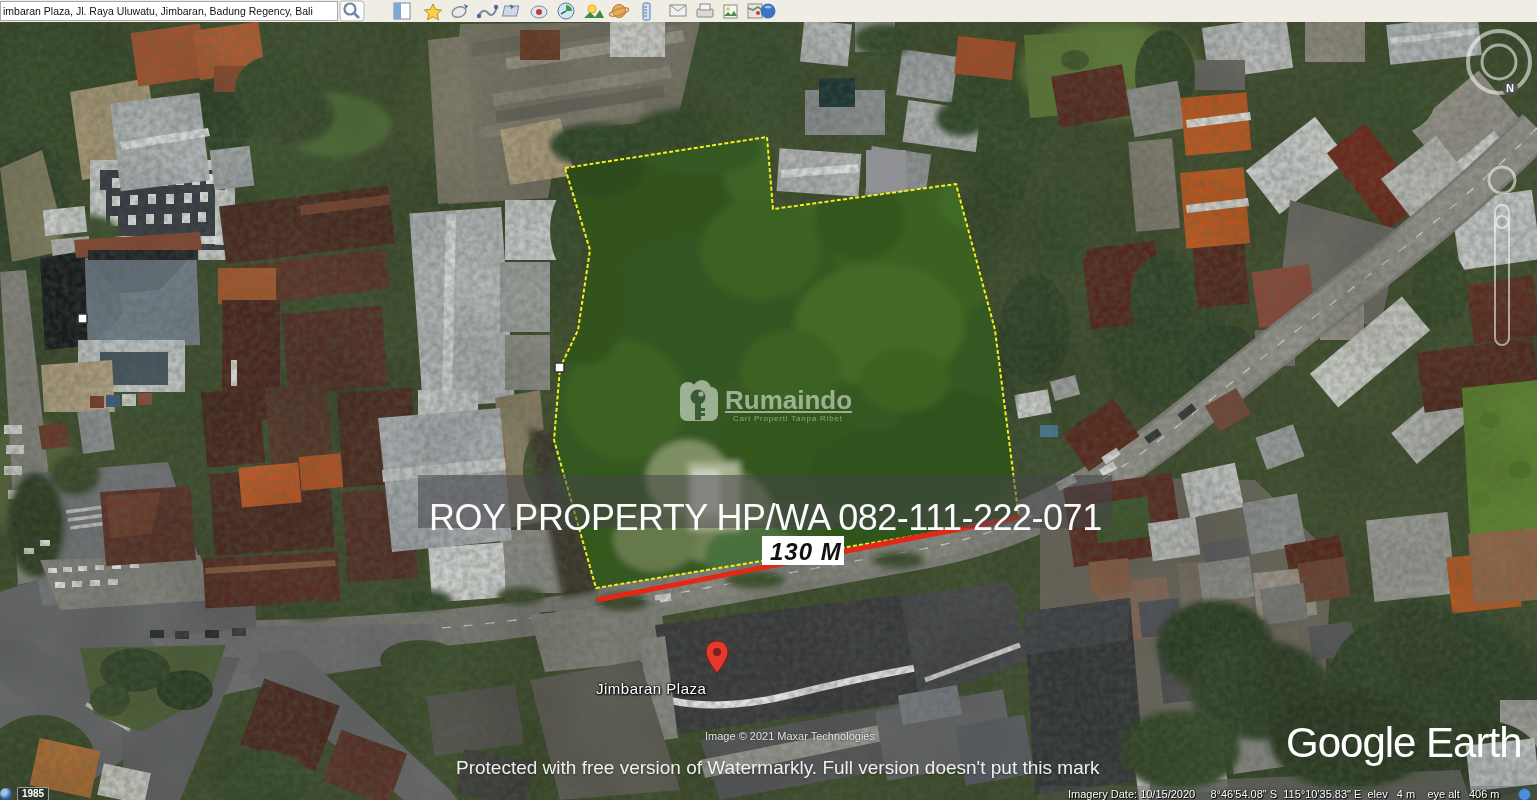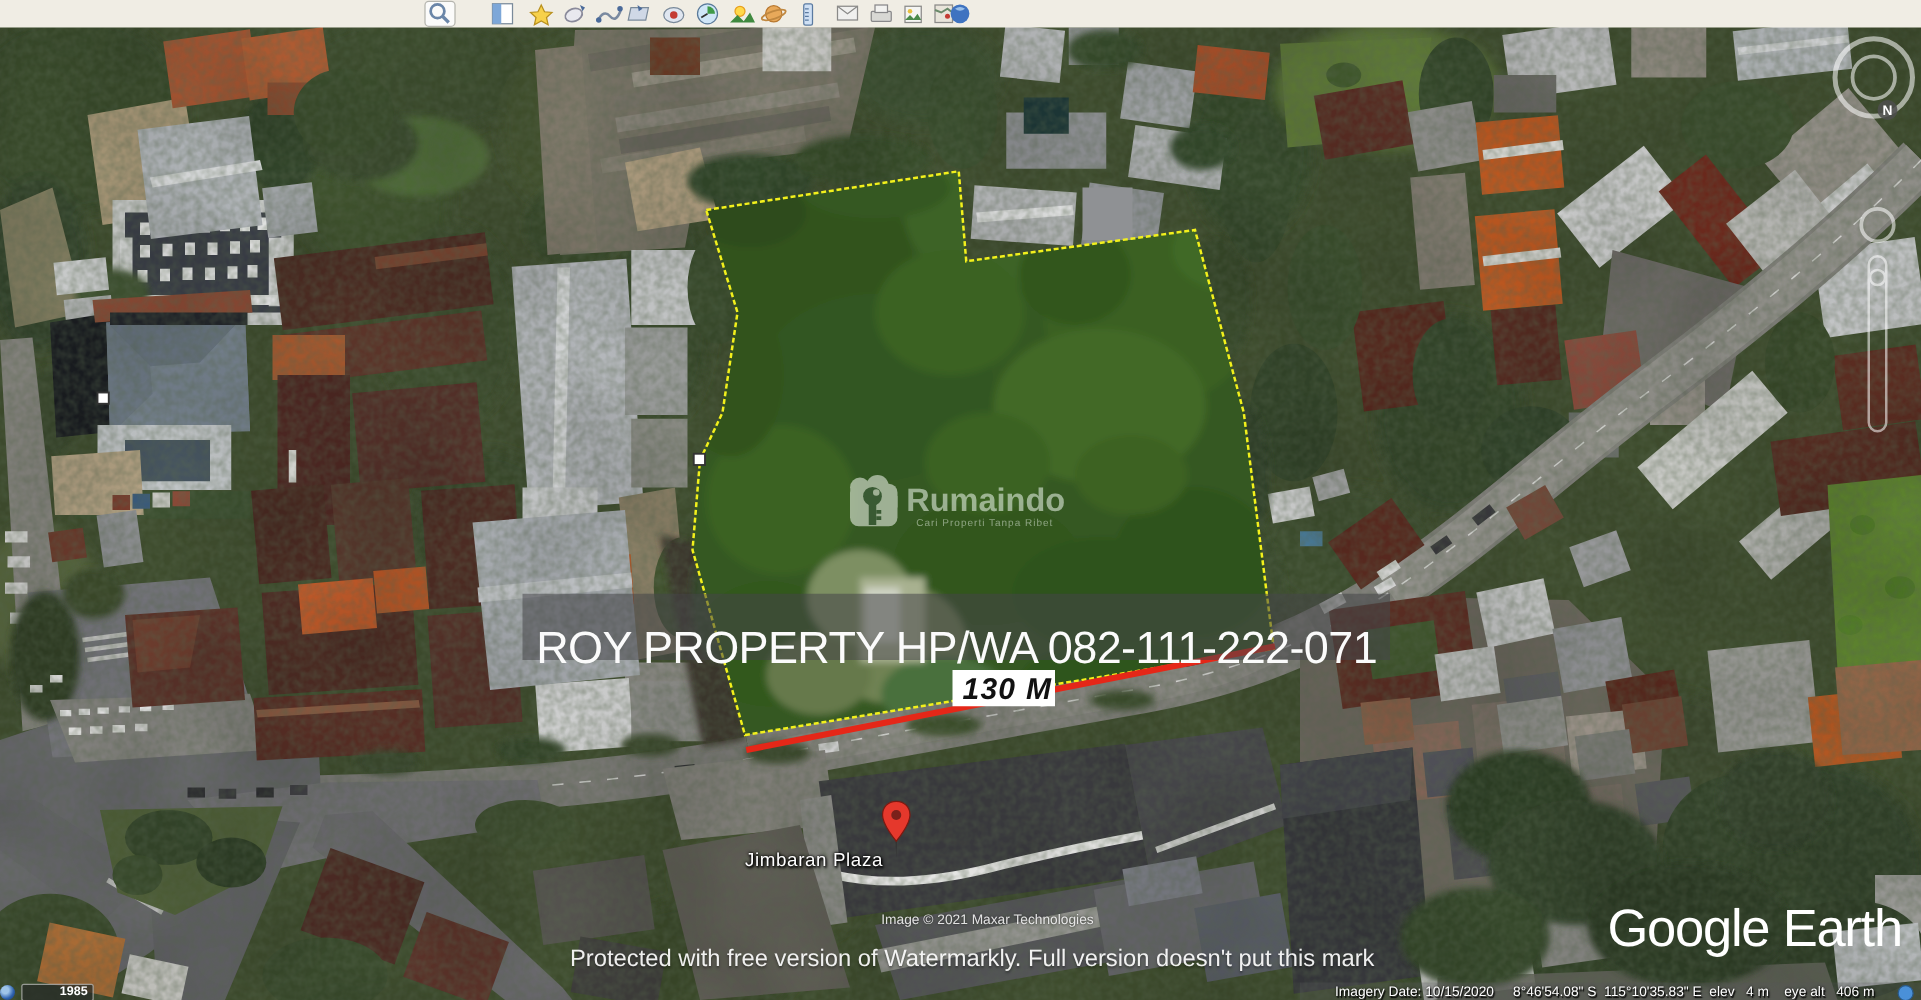--- a/index.html
+++ b/index.html
@@ -579,20 +579,21 @@
     <path d="M717,687 l-1,-25 l2,0 z" fill="#333"></path>
     <path d="M717,641 c-7,0 -11,5 -11,11 c0,8 11,21 11,21 c0,0 11,-13 11,-21 c0,-6 -4,-11 -11,-11 z" fill="#e5382c" stroke="#7a1a12" stroke-width="1"></path>
     <circle cx="717" cy="652" r="4" fill="#7a201a"></circle>
   </g>
 
   <rect x="1040" y="786" width="497" height="14" fill="#55555a" opacity="0.3"></rect>
 </svg>
 
 <div class="abs" style="left:0;top:0;width:1537px;height:22px;background:#f0ede4;"></div>
 
+<div class="abs" style="left:0;top:1px;width:334px;height:18px;background:#fff;border:1px solid #a9a9a9;font-size:10.5px;color:#111;line-height:18px;white-space:nowrap;overflow:hidden;padding-left:2px;">imbaran Plaza, Jl. Raya Uluwatu, Jimbaran, Badung Regency, Bali</div>
 
 <svg class="abs" style="left:338px;top:0" width="450" height="22" viewBox="0 0 450 22" xmlns="http://www.w3.org/2000/svg">
 
   <rect x="2" y="1" width="24" height="20" rx="3" fill="#fbfbfa" stroke="#b5b5ae"></rect>
   <circle cx="12" cy="9" r="5.5" fill="none" stroke="#6b86a8" stroke-width="2.2"></circle>
   <line x1="16" y1="13" x2="21" y2="18" stroke="#6b86a8" stroke-width="2.6"></line>
 
   <rect x="56" y="3" width="16" height="16" fill="#fff" stroke="#7a8a9a"></rect>
   <rect x="56" y="3" width="7" height="16" fill="#7da7d8"></rect>
 
@@ -642,32 +643,32 @@
   <path d="M426,7 q4,-3 8,0 q-4,3 -8,0 z" fill="#9ac0ea"></path>
 </svg>
 
 <div class="abs" style="left:418px;top:475px;width:694px;height:53px;background:rgba(70,70,72,0.55);"></div>
 
 <div class="abs" style="left:429px;top:481px;font-size:36px;color:#fbfbfb;white-space:nowrap;letter-spacing:-0.5px;margin-top:16px;">ROY PROPERTY HP/WA 082-111-222-071</div>
 
 <div class="abs" style="left:762px;top:536px;width:82px;height:29px;background:#fff;"></div>
 <div class="abs" style="left:770px;top:538px;font-size:24px;font-weight:bold;color:#111;letter-spacing:1px;font-style:italic;">130 M</div>
 
-<div class="abs" style="left:725px;top:385px;font-size:26px;font-weight:bold;color:rgba(230,240,228,0.58);">Rumaindo</div>
+<div class="abs" style="left:725px;top:385px;font-size:26px;font-weight:bold;color:rgba(230,240,228,0.58);text-decoration:underline;">Rumaindo</div>
 <div class="abs" style="left:733px;top:414px;font-size:8px;color:rgba(230,240,228,0.5);letter-spacing:0.8px;">Cari Properti Tanpa Ribet</div>
 
 <div class="abs" style="left:596px;top:680px;font-size:15px;color:#fff;text-shadow:0 0 2px #000,0 0 3px #000,1px 1px 2px #000;letter-spacing:0.5px;">Jimbaran Plaza</div>
 
 <div class="abs" style="left:681px;top:730px;font-size:11px;color:rgba(255,255,255,0.85);text-shadow:0 0 2px #222;margin-left:24px;">Image © 2021 Maxar Technologies</div>
 
 <div class="abs" style="left:456px;top:757px;font-size:19px;color:rgba(255,255,255,0.92);text-shadow:0 1px 2px rgba(0,0,0,0.4);">Protected with free version of Watermarkly. Full version doesn't put this mark</div>
 
 <div class="abs" style="left:1286px;top:719px;font-size:42px;color:#fff;letter-spacing:-1px;white-space:nowrap;">Google Earth</div>
 
 <div class="abs" style="left:1068px;top:788px;font-size:11px;color:#fff;text-shadow:0 0 2px #000,1px 1px 1px #000;white-space:nowrap;">Imagery Date: 10/15/2020&nbsp;&nbsp;&nbsp;&nbsp;&nbsp;8°46'54.08" S&nbsp;&nbsp;115°10'35.83" E&nbsp;&nbsp;elev&nbsp;&nbsp;&nbsp;4 m&nbsp;&nbsp;&nbsp;&nbsp;eye alt&nbsp;&nbsp;&nbsp;406 m</div>
 
 <div class="abs" style="left:1518px;top:788px;width:11px;height:11px;border-radius:50%;background:#4a90d8;border:1px solid #2a5a8a;"></div>
 
-<div class="abs" style="left:17px;top:787px;width:30px;height:12px;background:rgba(40,44,40,0.75);border:1px solid rgba(255,255,255,0.5);border-radius:2px;color:#fff;font-size:10px;font-weight:bold;text-align:center;line-height:12px;padding-left:26px;">1985</div>
+<div class="abs" style="left:17px;top:787px;width:30px;height:12px;background:rgba(40,44,40,0.75);border:1px solid rgba(255,255,255,0.5);border-radius:2px;color:#fff;font-size:10px;font-weight:bold;text-align:center;line-height:12px;">1985</div>
 
 <div class="abs" style="left:0;top:788px;width:12px;height:12px;border-radius:50%;background:radial-gradient(circle at 35% 35%, #9ec4e8 0 25%, #2f63b0 60%, #12305a);"></div>
 
 </div>
 
 </body></html>

